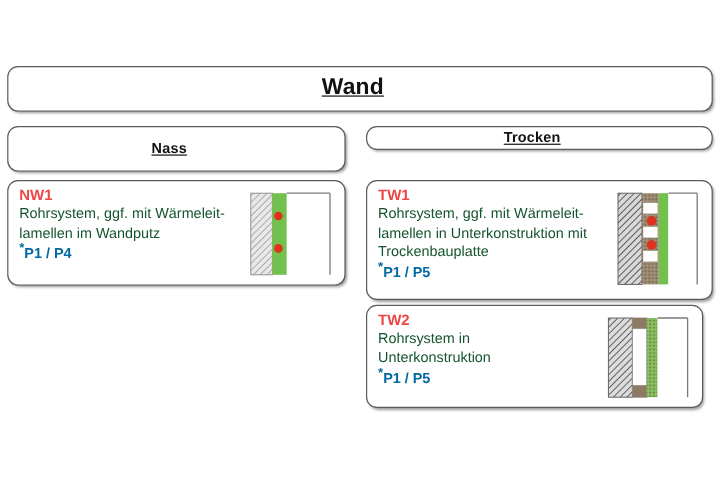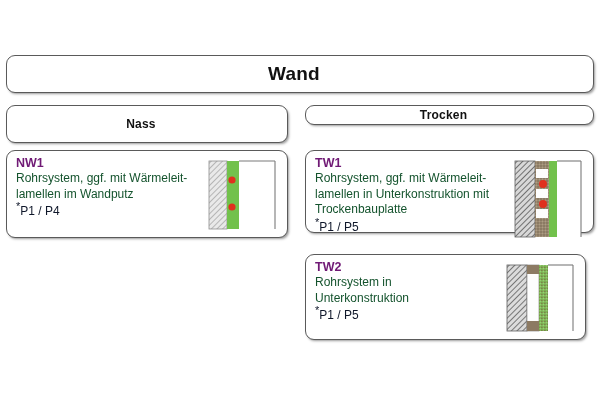--- a/index.html
+++ b/index.html
@@ -35,61 +35,62 @@
 
   .hdr-label {
     position: absolute;
     left: 0; right: 12px;
     top: 50%;
     transform: translateY(-52%);
     text-align: center;
     font-weight: bold;
     color: #111111;
     letter-spacing: 0.2px;
+    text-decoration: underline;
   }
 
   
   #wand-box { left: 6px; top: 55px; width: 588px; height: 38px; }
   #wand-box .hdr-label { font-size: 19px; }
 
   
   #nass-box    { left: 6px;   top: 105px; width: 282px; height: 38px; }
   #trocken-box { left: 305px; top: 105px; width: 289px; height: 20px; }
   #nass-box .hdr-label,
   #trocken-box .hdr-label { font-size: 12px; }
 
   
   .card { padding: 0; }
   #card-nw1 { left: 6px;   top: 150px; width: 282px; height: 88px; }
-  #card-tw1 { left: 305px; top: 150px; width: 289px; height: 83px; }
+  #card-tw1 { left: 305px; top: 150px; width: 289px; height: 100px; }
   #card-tw2 { left: 305px; top: 254px; width: 281px; height: 86px; }
 
   .card-text {
     position: absolute;
     left: 9px;
     top: 5px;
     right: 86px;
   }
   .card-code {
     font-weight: bold;
     font-size: 12.5px;
     line-height: 15px;
-    color: #701a75;
+    color: #ef4444;
   }
   .card-desc {
     font-size: 12px;
     line-height: 15.5px;
     color: #14532d;
     white-space: pre-line;
   }
   .card-ref {
-    font-weight: normal;
+    font-weight: bold;
     font-size: 12px;
     line-height: 16px;
-    color: #0f172a;
+    color: #0369a1;
     margin-top: 1px;
     white-space: nowrap;
   }
   .card-ref .star {
     font-size: 11px;
     vertical-align: super;
     line-height: 0;
   }
 
   

